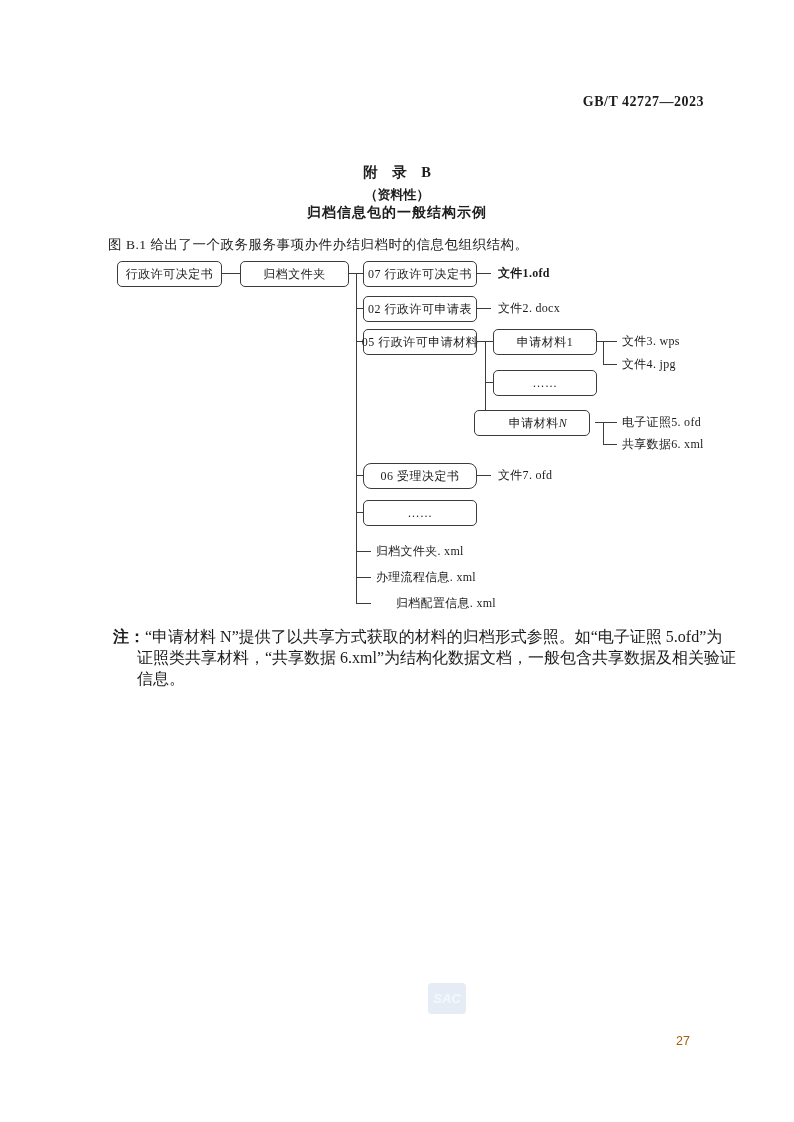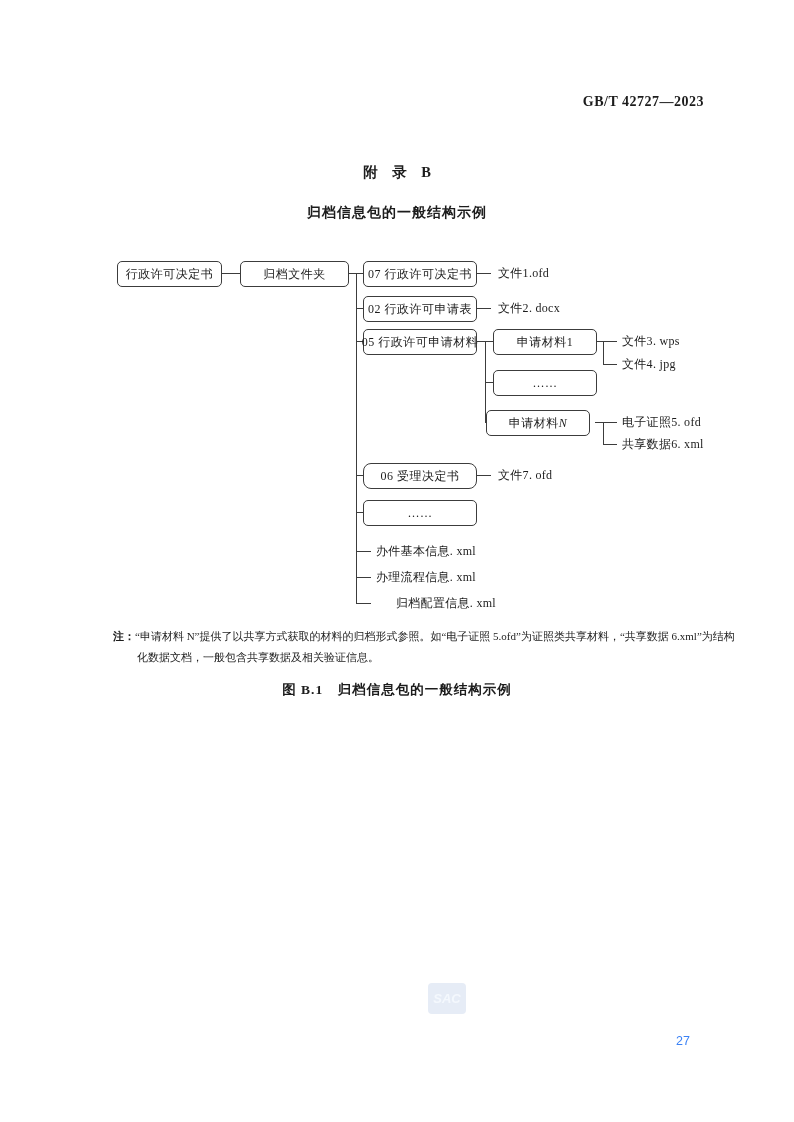--- a/index.html
+++ b/index.html
@@ -27,49 +27,51 @@
   }
   .node i { font-style:italic; font-family:"Liberation Serif",serif; }
   .flabel {
     position:absolute; font-size:12px; line-height:12px; white-space:nowrap; letter-spacing:0.3px;
   }
   .hl { position:absolute; height:1px; background:#3c3c3c; }
   .vl { position:absolute; width:1px; background:#3c3c3c; }
 
   .note {
     position:absolute; top:626px; left:113px; width:600px;
-    font-size:11px; line-height:21px; padding-left:24px; text-indent:-24px;
+    font-size:16px; line-height:21px; padding-left:24px; text-indent:-24px;
   }
   .note-label { font-weight:bold; }
   .caption {
     position:absolute; top:681px; left:0; right:0; text-align:center;
     font-weight:bold; font-size:13.5px; letter-spacing:1px;
   }
   .watermark {
     position:absolute; left:428px; top:983px; width:38px; height:31px;
     background:#e6ecf6; border-radius:4px;
     display:flex; align-items:center; justify-content:center;
     font-family:"Liberation Sans","DejaVu Sans",sans-serif;
     font-style:italic; font-weight:bold; font-size:13px; color:#f4f8fd;
   }
   .page-number {
-    position:absolute; left:676px; top:1034px; font-size:12.5px; color:#3b82f6;
+    position:absolute; left:676px; top:1034px; font-size:12.5px; color:#a16207;
     font-family:"Liberation Sans","DejaVu Sans",sans-serif;
   }
 </style>
 </head>
 <body>
 
 <div class="page">
 
   <div class="std-number">GB/T 42727—2023</div>
 
   <div class="title t1">附　录　B</div>
+  <div class="title t2">（资料性）</div>
   <div class="title t3">归档信息包的一般结构示例</div>
 
+  <div class="intro">图 B.1 给出了一个政务服务事项办件办结归档时的信息包组织结构。</div>
 
   <div class="diagram">
 
     <div class="hl" style="left:220px;top:273px;width:20px;"></div>
     <div class="hl" style="left:347px;top:273px;width:9px;"></div>
     <div class="vl" style="left:356px;top:273px;height:330px;"></div>
     <div class="hl" style="left:356px;top:273px;width:7px;"></div>
     <div class="hl" style="left:356px;top:308px;width:7px;"></div>
     <div class="hl" style="left:356px;top:341px;width:7px;"></div>
     <div class="hl" style="left:356px;top:475px;width:7px;"></div>
@@ -94,42 +96,41 @@
     <div class="hl" style="left:603px;top:444px;width:14px;"></div>
     <div class="hl" style="left:475px;top:475px;width:16px;"></div>
 
     <div class="node" style="left:117px;top:261px;width:103px;height:24px;">行政许可决定书</div>
     <div class="node" style="left:240px;top:261px;width:107px;height:24px;">归档文件夹</div>
     <div class="node" style="left:363px;top:261px;width:112px;height:24px;">07 行政许可决定书</div>
     <div class="node" style="left:363px;top:296px;width:112px;height:24px;">02 行政许可申请表</div>
     <div class="node" style="left:363px;top:329px;width:112px;height:24px;">05 行政许可申请材料</div>
     <div class="node" style="left:493px;top:329px;width:102px;height:24px;">申请材料1</div>
     <div class="node" style="left:493px;top:370px;width:102px;height:24px;">……</div>
-    <div class="node" style="left:486px;top:410px;width:102px;height:24px;">
+    <div class="node" style="left:474px;top:410px;width:102px;height:24px;padding-left:12px;">
         <span>申请材料</span>
         <i>N</i>
       </div>
     <div class="node" style="left:363px;top:463px;width:112px;height:24px;border-radius:8px;">06 受理决定书</div>
     <div class="node" style="left:363px;top:500px;width:112px;height:24px;">……</div>
 
-    <div class="flabel" style="left:498px;top:267px;">文件1.ofd</div>
+    <div class="flabel" style="left:498px;top:267px;font-weight:bold;">文件1.ofd</div>
     <div class="flabel" style="left:498px;top:302px;">文件2. docx</div>
     <div class="flabel" style="left:622px;top:335px;">文件3. wps</div>
     <div class="flabel" style="left:622px;top:358px;">文件4. jpg</div>
     <div class="flabel" style="left:622px;top:416px;">电子证照5. ofd</div>
     <div class="flabel" style="left:622px;top:438px;">共享数据6. xml</div>
     <div class="flabel" style="left:498px;top:469px;">文件7. ofd</div>
-    <div class="flabel" style="left:376px;top:545px;">办件基本信息. xml</div>
+    <div class="flabel" style="left:376px;top:545px;">归档文件夹. xml</div>
     <div class="flabel" style="left:376px;top:571px;">办理流程信息. xml</div>
     <div class="flabel" style="left:376px;top:597px;margin-left:20px;">归档配置信息. xml</div>
   </div>
 
   <div class="note"><span class="note-label">注：</span><span>“申请材料 N”提供了以共享方式获取的材料的归档形式参照。如“电子证照 5.ofd”为证照类共享材料，“共享数据 6.xml”为结构化数据文档，一般包含共享数据及相关验证信息。</span></div>
 
-  <div class="caption">图 B.1　归档信息包的一般结构示例</div>
 
   <div class="watermark">
       <span>SAC</span>
     </div>
 
   <div class="page-number">27</div>
 
 </div>
 
 </body></html>

